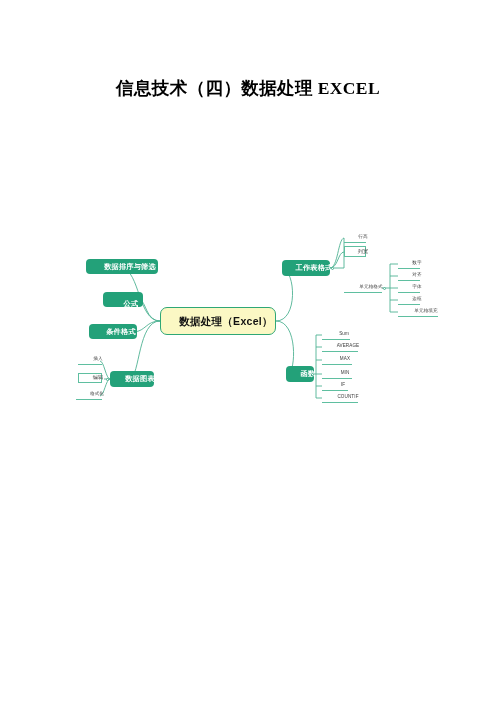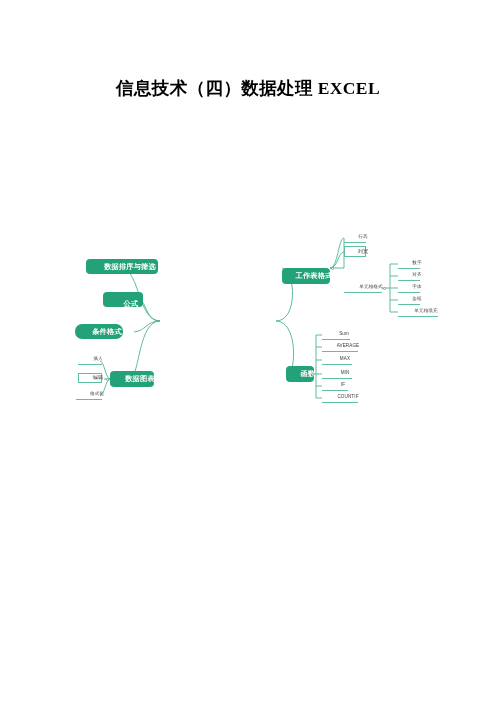--- a/index.html
+++ b/index.html
@@ -161,30 +161,33 @@
         <path d="M316,135 L316,198"></path>
         <path d="M316,135 L322,135"></path>
         <path d="M316,147 L322,147"></path>
         <path d="M316,160 L322,160"></path>
         <path d="M316,174 L322,174"></path>
         <path d="M316,186 L322,186"></path>
         <path d="M316,198 L322,198"></path>
       </g>
     </svg>
 
+    <div class="node root" style="left:160px; top:107px; width:116px; height:28px;">
+      <span>数据处理（Excel）</span>
+    </div>
 
     <div class="node lvl1" style="left:86px; top:59px; width:72px; height:15px;">
       <span>数据排序与筛选</span>
     </div>
 
     <div class="node lvl1" style="left:103px; top:92px; width:40px; height:15px;align-items:flex-end;">
       <span>公式</span>
     </div>
 
-    <div class="node lvl1" style="left:75px; top:124px; width:48px; height:15px;border-radius:7px;">
+    <div class="node lvl1" style="left:89px; top:124px; width:48px; height:15px;">
       <span>条件格式</span>
     </div>
 
     <div class="node lvl1" style="left:110px; top:171px; width:44px; height:16px;text-align:right;">
       <span>数据图表</span>
     </div>
 
     <div class="dot" style="left:106px; top:177.5px;"></div>
 
     <div class="node lvl3" style="left:78px; top:155px; width:24px; height:10px;">
@@ -192,21 +195,21 @@
     </div>
 
     <div class="node lvl2" style="left:78px; top:173px; width:24px; height:10px;">
       <span>编辑</span>
     </div>
 
     <div class="node lvl3" style="left:76px; top:190px; width:26px; height:10px;">
       <span>格式化</span>
     </div>
 
-    <div class="node lvl1" style="left:282px; top:60px; width:48px; height:16px;margin-top:8px;">
+    <div class="node lvl1" style="left:282px; top:60px; width:48px; height:16px;">
       <span>工作表格式</span>
     </div>
 
     <div class="dot" style="left:331px; top:66.5px;"></div>
 
     <div class="node lvl1" style="left:286px; top:166px; width:28px; height:16px;">
       <span>函数</span>
     </div>
 
     <div class="dot" style="left:311px; top:172.5px;"></div>

